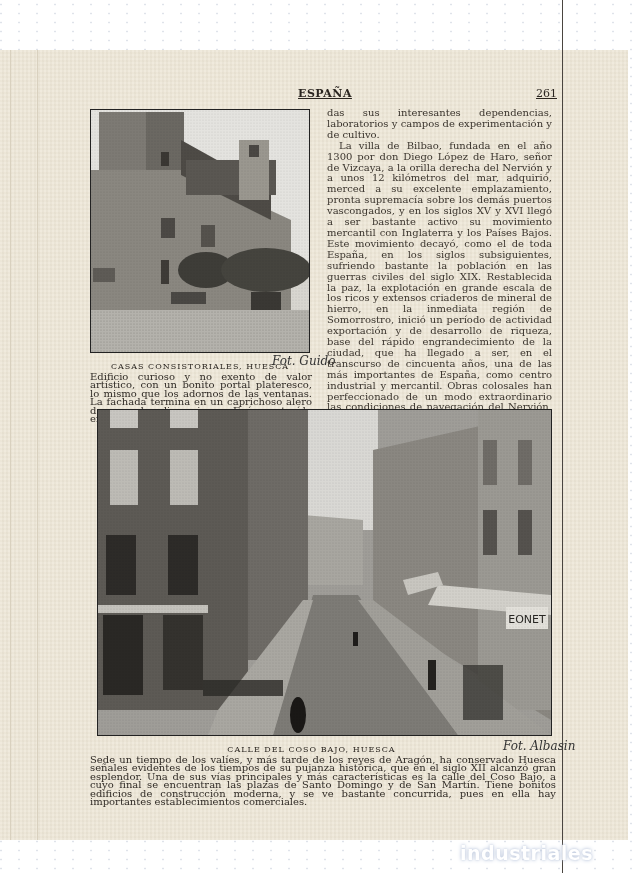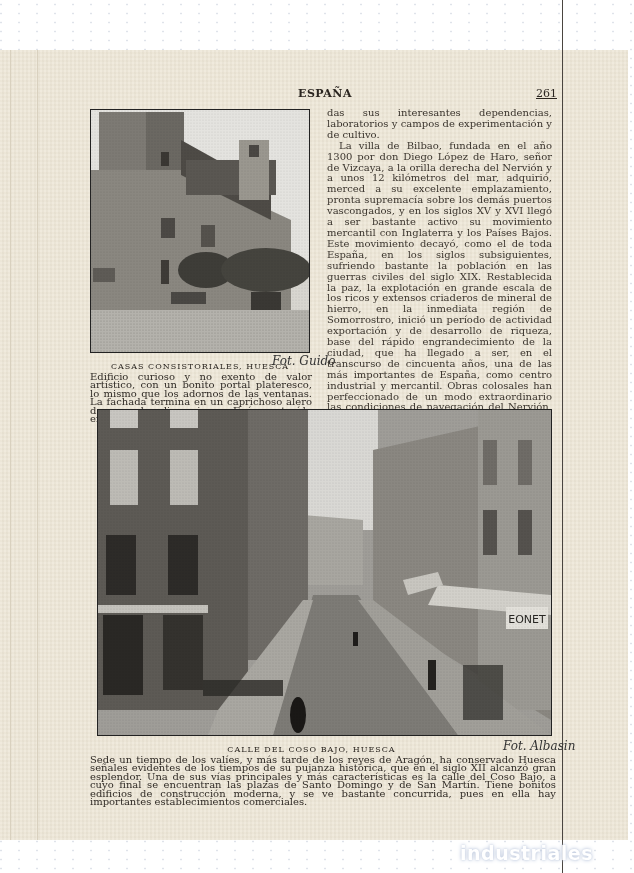--- a/index.html
+++ b/index.html
@@ -24,21 +24,21 @@
   .page .left-strip {
     position: absolute; left: 10px; top: 0; width: 26px; height: 100%;
     border-left: 1px solid #d9d1bf; border-right: 1px solid #d9d1bf;
   }
   .vline {
     position: absolute; left: 562px; top: 0; width: 1px; height: 873px;
     background: #4a4540;
   }
   .header-title {
     position: absolute; left: 298px; top: 87px; font-size: 11px; font-weight: bold;
-    color: #2a2520; letter-spacing: 0.5px;
+    color: #2a2520; letter-spacing: 0.5px; text-decoration: underline;
   }
   .header-pagenum {
     position: absolute; left: 536px; top: 87px; font-size: 11px; color: #2a2520; text-decoration: underline;
   }
   .photo {
     position: absolute; border: 1px solid #222; overflow: hidden;
     background: #8f8d88;
   }
   .photo1 { left: 90px; top: 109px; width: 218px; height: 242px; }
   .photo2 { left: 97px; top: 409px; width: 453px; height: 325px; }

